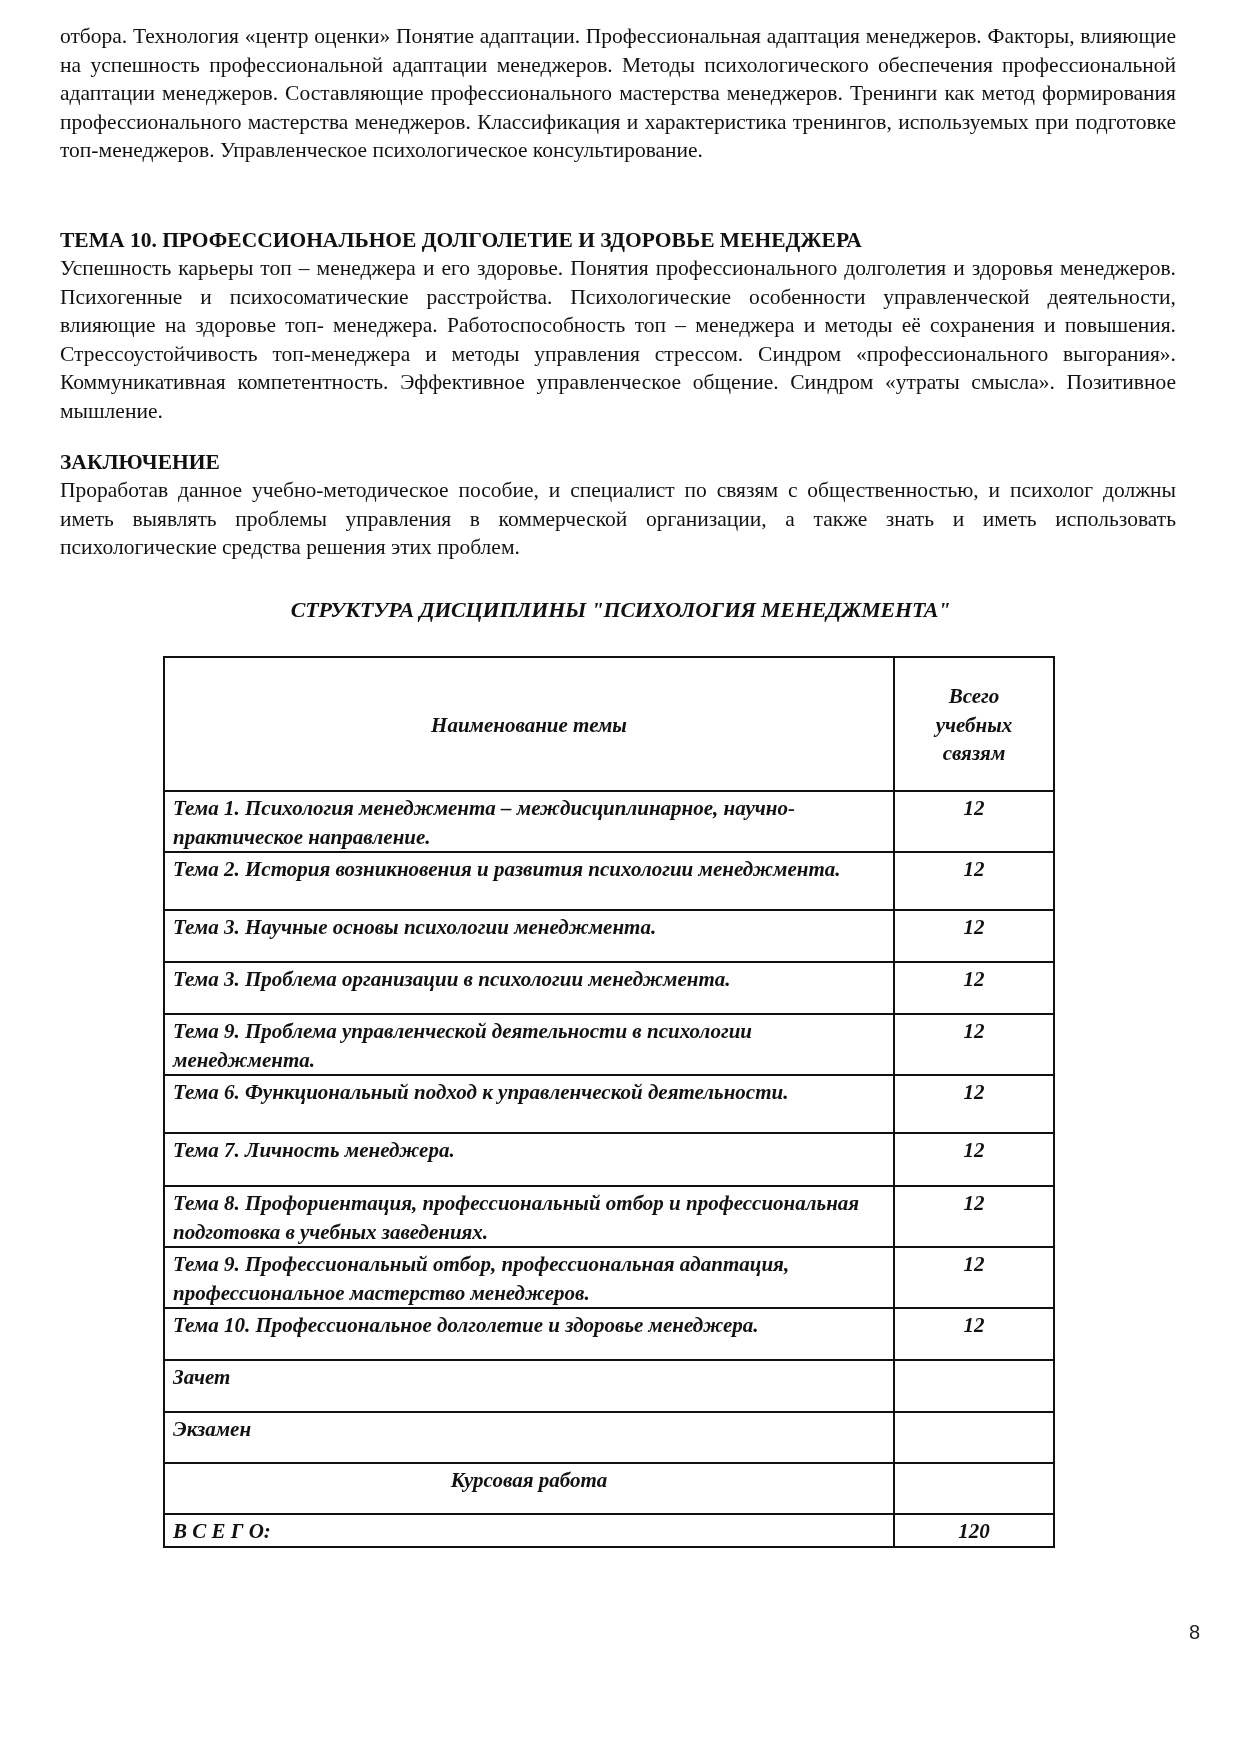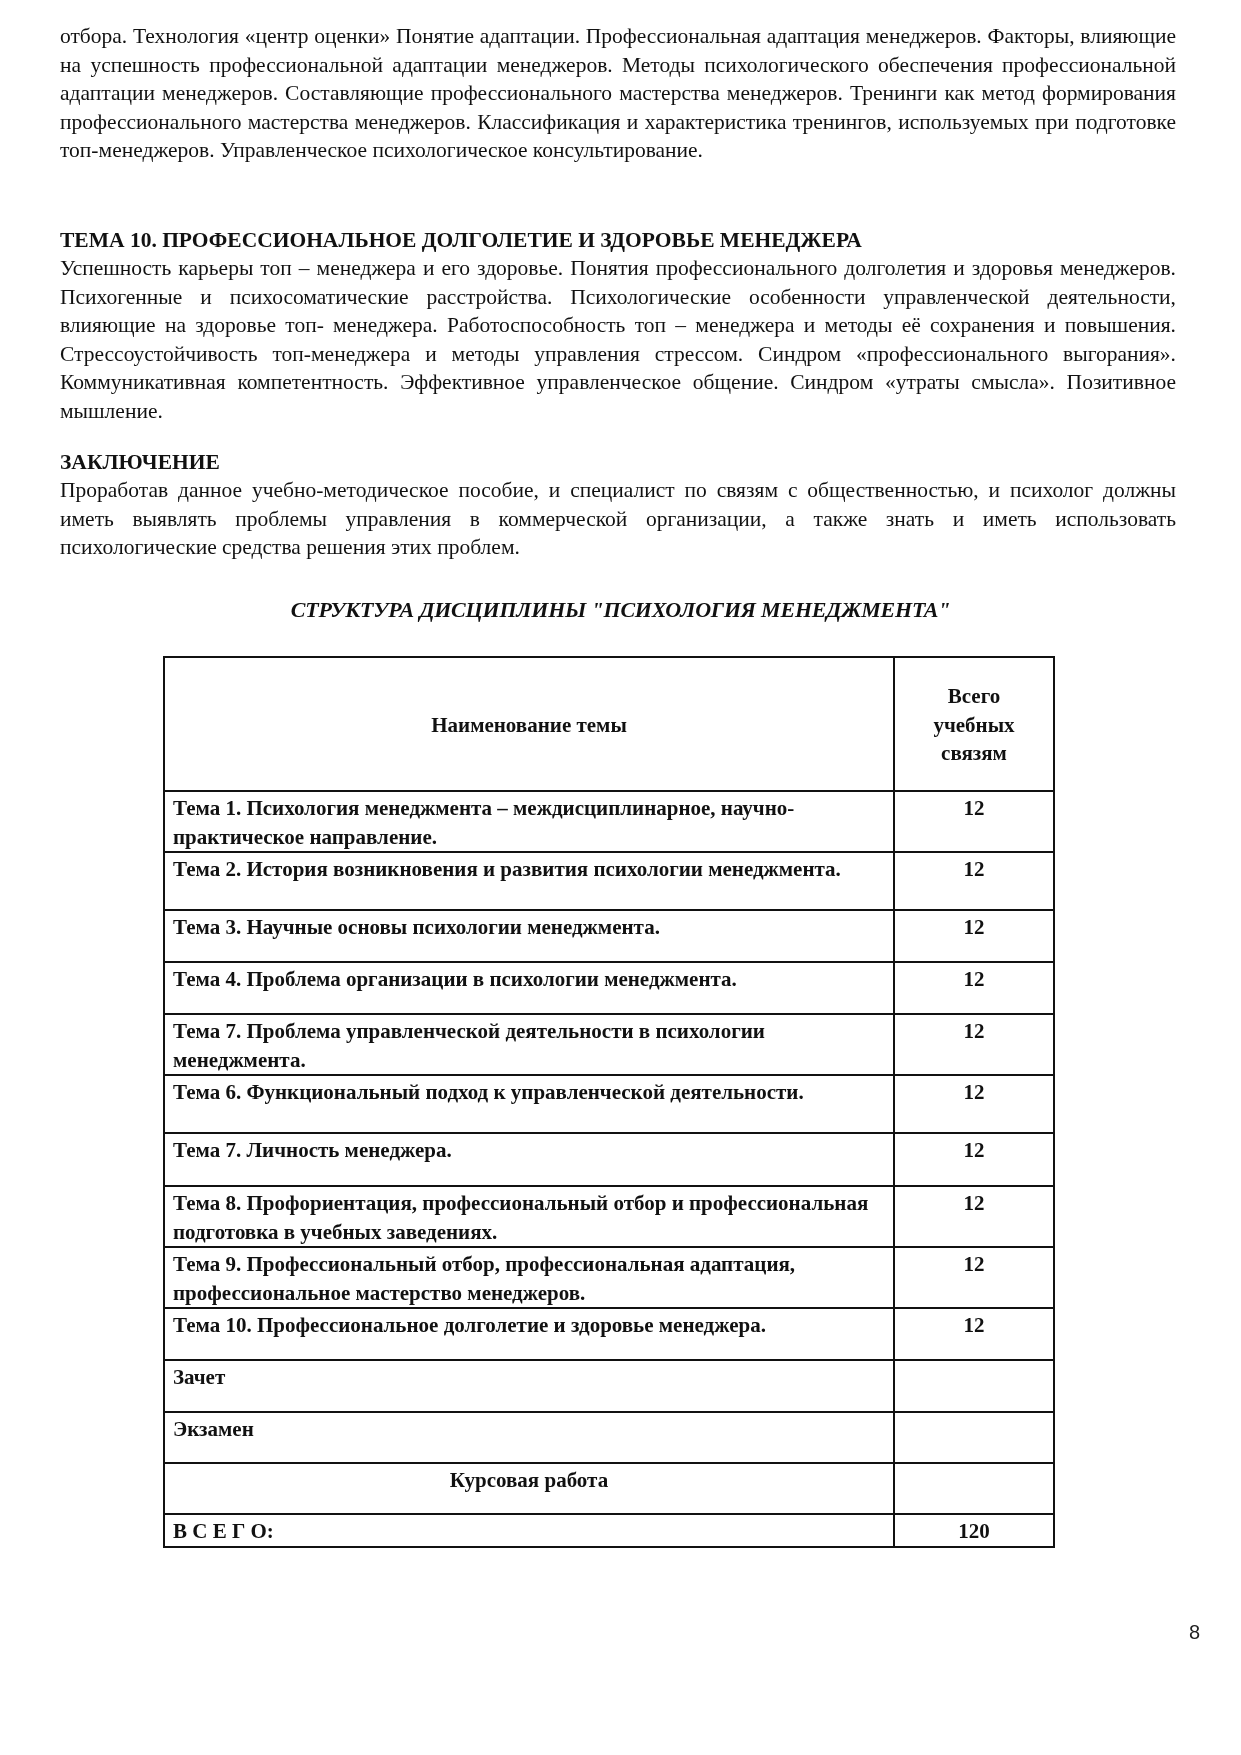--- a/index.html
+++ b/index.html
@@ -27,20 +27,21 @@
     border-collapse: collapse; table-layout: fixed;
   }
   table.struct td, table.struct th {
     border: 2px solid #111111;
     vertical-align: top;
     font-weight: bold;
     font-size: 21px;
     line-height: 28.5px;
     padding: 2px 8px 0 8px;
     font-family: "Liberation Serif", "DejaVu Serif", serif;
+    font-style: italic;
   }
   table.struct th { vertical-align: middle; text-align: center; }
   table.struct col.c1 { width: 730px; }
   table.struct col.c2 { width: 160px; }
   table.struct td.hrs { text-align: center; }
   .page-num {
     position: absolute; left: 1160px; top: 1621px; width: 40px;
     text-align: right; font-family: "Liberation Sans", "DejaVu Sans", sans-serif;
     font-size: 20px; color: #222222;
   }
@@ -88,25 +89,25 @@
       </tr>
       <tr style="height:58px;padding-left:44px;">
         <td>Тема 2. История возникновения и развития психологии менеджмента.</td>
         <td class="hrs">12</td>
       </tr>
       <tr style="height:52px;">
         <td>Тема 3. Научные основы психологии менеджмента.</td>
         <td class="hrs">12</td>
       </tr>
       <tr style="height:52px;">
-        <td>Тема 4. Проблема организации в психологии менеджмента.</td>
+        <td>Тема 3. Проблема организации в психологии менеджмента.</td>
         <td class="hrs">12</td>
       </tr>
       <tr style="height:59px;">
-        <td>Тема 7. Проблема управленческой деятельности в психологии менеджмента.</td>
+        <td>Тема 9. Проблема управленческой деятельности в психологии менеджмента.</td>
         <td class="hrs">12</td>
       </tr>
       <tr style="height:58px;">
         <td>Тема 6. Функциональный подход к управленческой деятельности.</td>
         <td class="hrs">12</td>
       </tr>
       <tr style="height:53px;">
         <td>Тема 7. Личность менеджера.</td>
         <td class="hrs">12</td>
       </tr>

